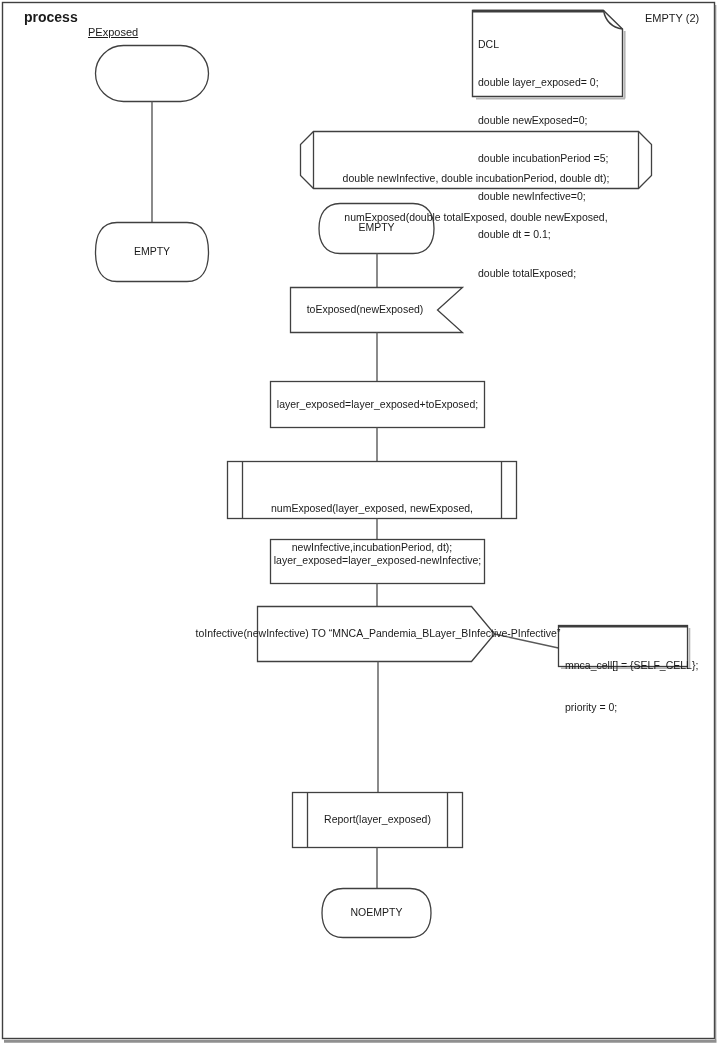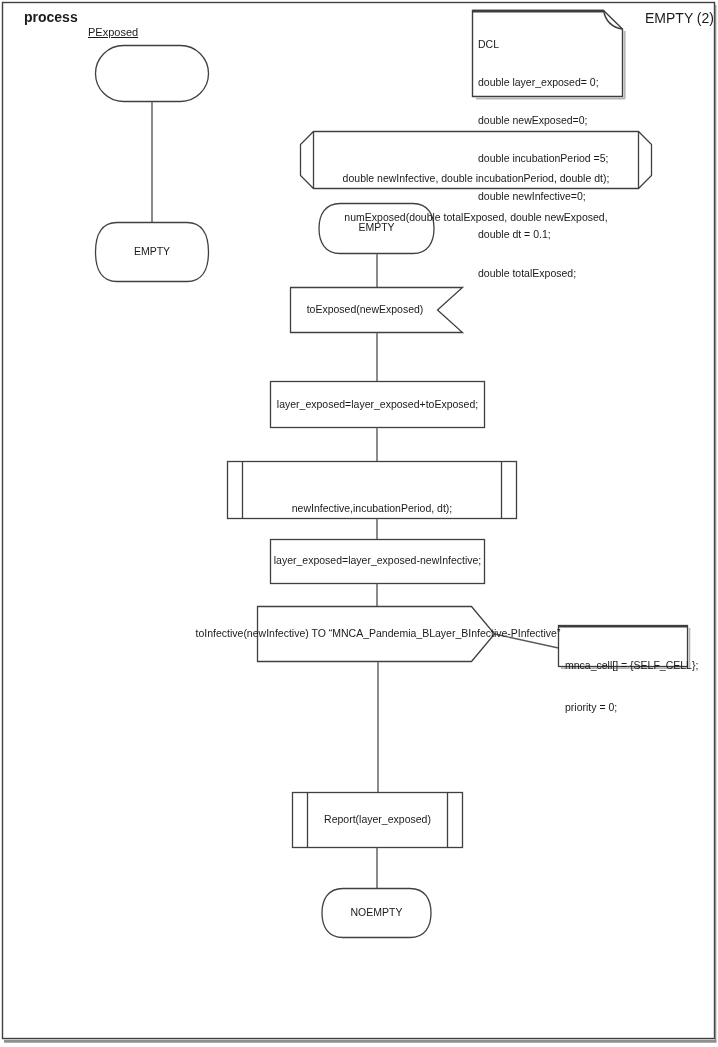--- a/index.html
+++ b/index.html
@@ -80,21 +80,21 @@
     <rect x="292.5" y="792.5" width="170" height="55" fill="#ffffff" stroke="#404040" stroke-width="1.3"></rect>
     <line x1="307.5" y1="792.5" x2="307.5" y2="847.5" stroke="#404040" stroke-width="1.3"></line>
     <line x1="447.5" y1="792.5" x2="447.5" y2="847.5" stroke="#404040" stroke-width="1.3"></line>
     <line x1="377" y1="847.5" x2="377" y2="888.5" stroke="#595959" stroke-width="1.4"></line>
 
     <path d="M343,888.5 H410 C425,888.5 431,899.5 431,913 C431,926.5 425,937.5 410,937.5 H343 C328,937.5 322,926.5 322,913 C322,899.5 328,888.5 343,888.5 Z" fill="#ffffff" stroke="#404040" stroke-width="1.3"></path>
   </svg>
 
   <div class="lbl bold" style="left:24px;top:11px;font-size:14px;">process</div>
   <div class="lbl" style="left:88px;top:26px;font-size:11px;text-decoration:underline;">PExposed</div>
-  <div class="lbl" style="left:645px;top:12px;font-size:14px;">EMPTY (2)</div>
+  <div class="lbl" style="left:645px;top:12px;font-size:11px;">EMPTY (2)</div>
 
   <div class="lbl" style="left:478px;top:12px;width:142px;">
     <span class="dcl-line">DCL</span>
     <span class="dcl-line">double layer_exposed= 0;</span>
     <span class="dcl-line">double newExposed=0;</span>
     <span class="dcl-line">double incubationPeriod =5;</span>
     <span class="dcl-line">double newInfective=0;</span>
     <span class="dcl-line">double dt = 0.1;</span>
     <span class="dcl-line">double totalExposed;</span>
   </div>
@@ -106,20 +106,21 @@
 
   <div class="lbl ctr" style="left:95px;top:245px;width:114px;">EMPTY</div>
 
   <div class="lbl ctr" style="left:319px;top:221px;width:115px;">EMPTY</div>
 
   <div class="lbl ctr" style="left:290px;top:303px;width:150px;">toExposed(newExposed)</div>
 
   <div class="lbl ctr" style="left:270px;top:398px;width:215px;">layer_exposed=layer_exposed+toExposed;</div>
 
   <div class="lbl ctr" style="left:242px;top:476px;width:260px;">
+    <span style="display:block">numExposed(layer_exposed, newExposed,</span>
     <span style="display:block">newInfective,incubationPeriod, dt);</span>
   </div>
 
   <div class="lbl ctr" style="left:270px;top:554px;width:215px;">layer_exposed=layer_exposed-newInfective;</div>
 
   <div class="lbl ctr nowrap" style="left:178px;top:627px;width:400px;">toInfective(newInfective) TO “MNCA_Pandemia_BLayer_BInfective-PInfective”</div>
 
   <div class="lbl" style="left:565px;top:630px;line-height:14px;">
     <span style="display:block">mnca_cell[] = {SELF_CELL};</span>
     <span style="display:block">priority = 0;</span>

